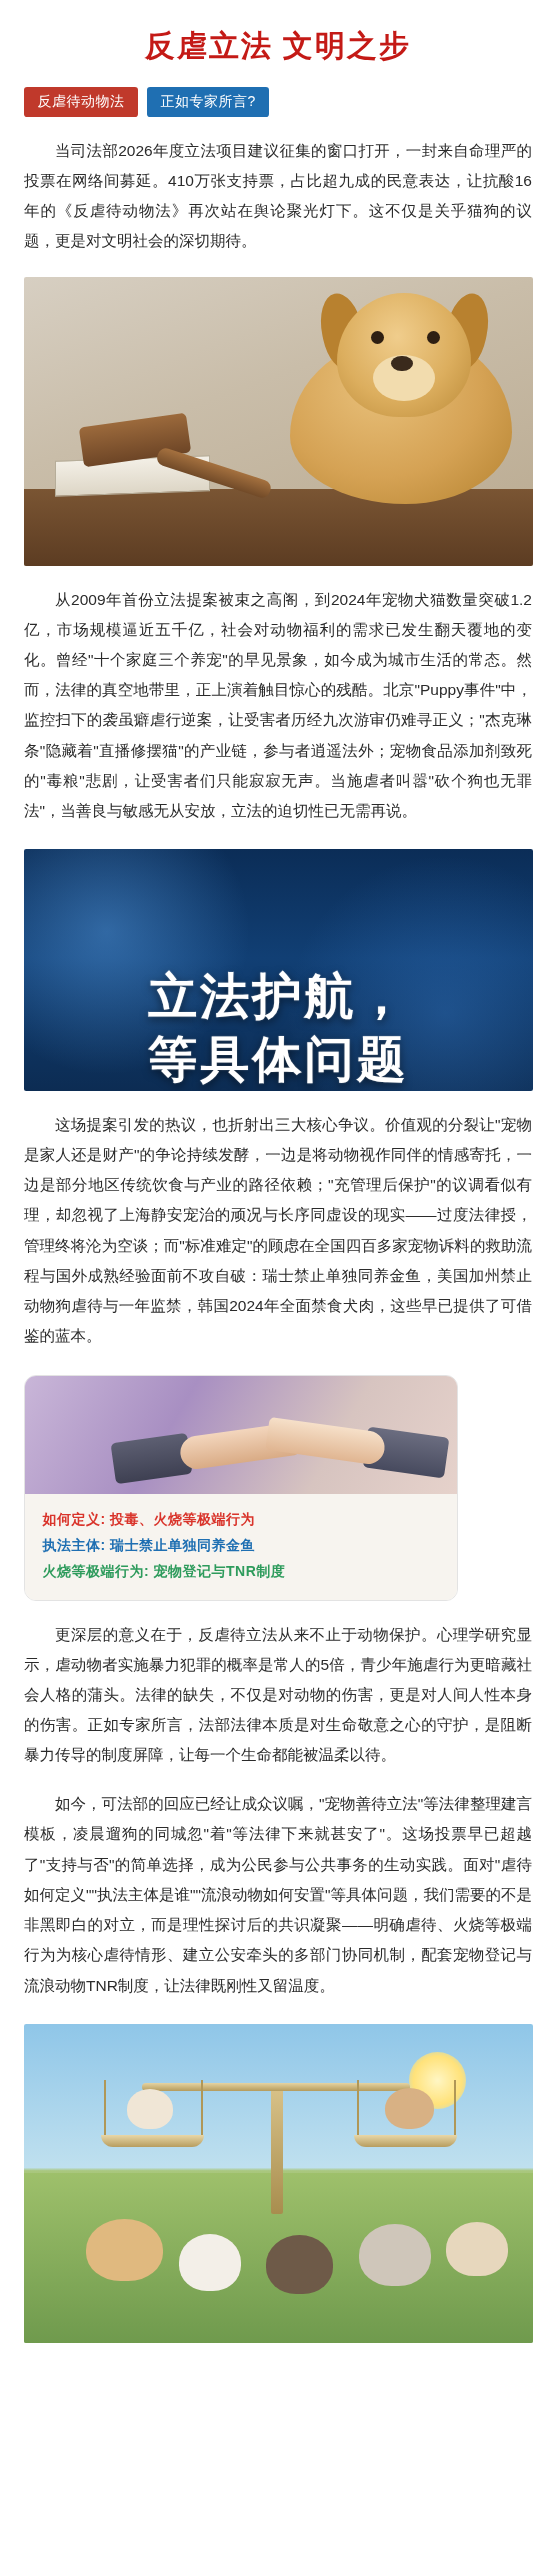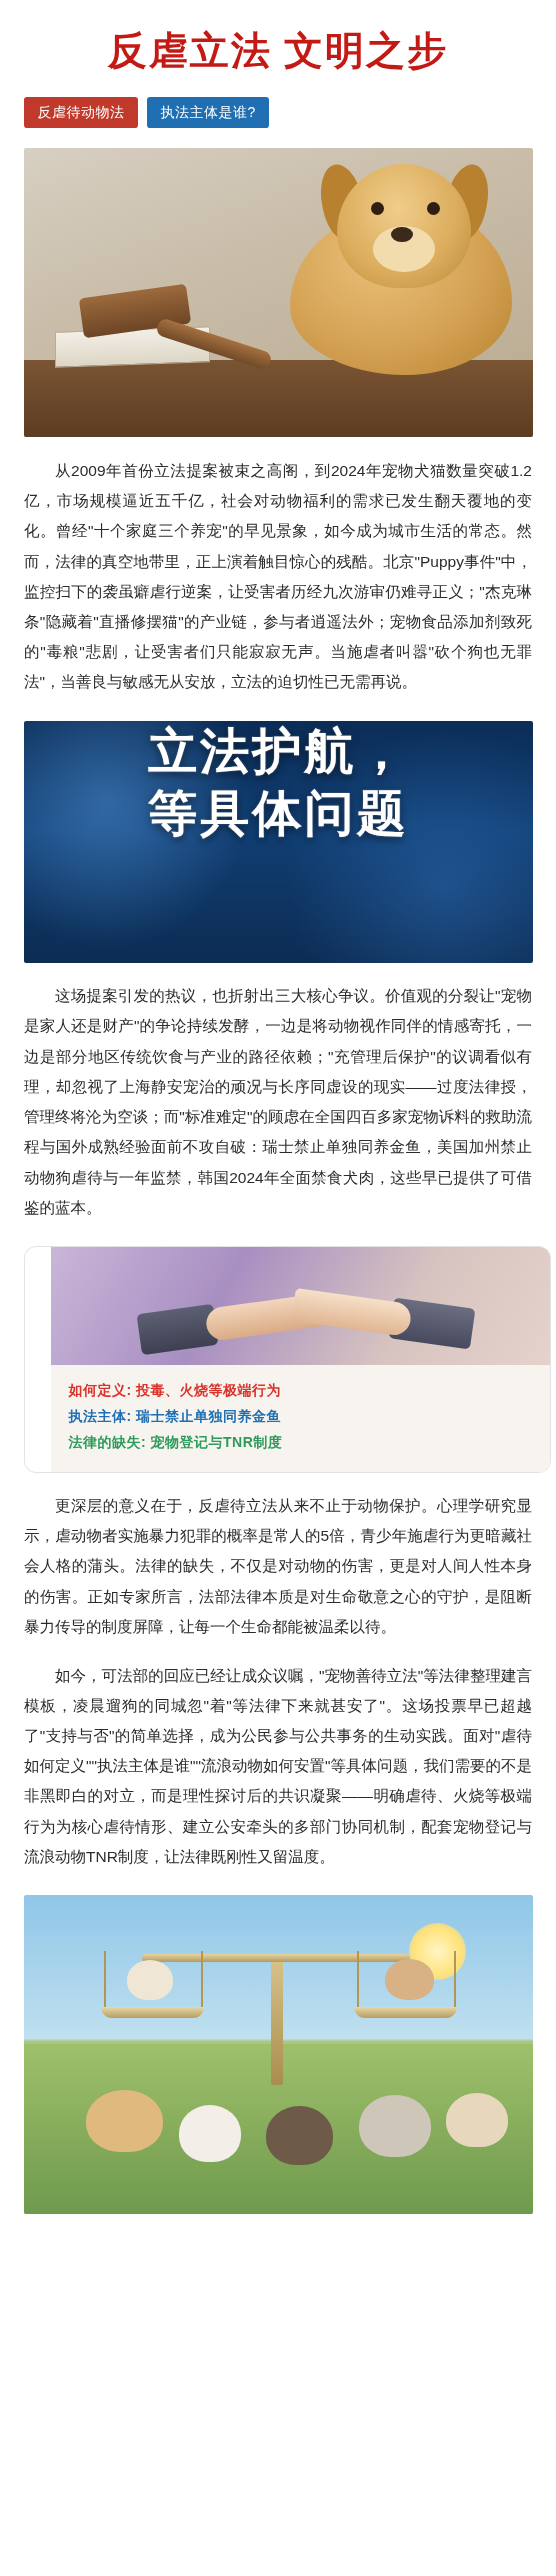--- a/index.html
+++ b/index.html
@@ -17,21 +17,21 @@
     position: relative;
     overflow: hidden;
   }
 
   
   .header {
     padding: 28px 0 5.2px 0;
     text-align: center;
   }
   .header-title {
-    font-size: 39px;
+    font-size: 30px;
     font-weight: bold;
     color: #c41a16;
     letter-spacing: 2.1px;
     line-height: 1.2;
     font-family: "Liberation Serif", serif;
   }
   .tagbar {
     margin: 17.5px 0 0 0;
     padding: 0 24px;
     display: flex;
@@ -133,21 +133,21 @@
     background: #3a2a1c; border-radius: 50%;
   }
 
   
   .banner {
     margin: 23px 0 0 0;
     width: 509px; height: 242px;
     background: linear-gradient(180deg,#0b2d57 0%, #113f74 45%, #0c2c53 100%);
     position: relative; overflow: hidden;
     border-radius: 2.1px;
-    display: flex; align-items: flex-start; justify-content: center;
+    display: flex; align-items: flex-end; justify-content: center;
   }
   .banner .glow {
     position: absolute; left: -62px; top: -62px; width: 289px; height: 289px;
     background: radial-gradient(circle, rgba(90,160,230,.45) 0%, rgba(11,45,87,0) 70%);
   }
   .banner .glow2 {
     position: absolute; right: -72px; bottom: -82px; width: 319px; height: 319px;
     background: radial-gradient(circle, rgba(60,130,210,.35) 0%, rgba(11,45,87,0) 70%);
   }
   .banner-text {
@@ -158,26 +158,25 @@
     font-size: 49px;
     line-height: 1.28;
     text-align: center;
     letter-spacing: 3.1px;
     text-shadow: 0 3.1px 8.2px rgba(0,0,0,.55), 0 0 1.5px rgba(255,255,255,.5);
   }
 
   
   .card {
     margin: 23px 0 0 0;
-    width: 527px;
+    width: 434px;
     border-radius: 12px;
     overflow: hidden;
     background: #ffffff;
     border: 0.5px solid #e3e3e3;
-    padding-left: 26px;
   }
   .card-top {
     height: 118px;
     background: linear-gradient(120deg,#c9b6d8 0%, #a88fc2 35%, #d7c4c0 70%, #e6d2cb 100%);
     position: relative; overflow: hidden;
   }
   .card-top .hand-l {
     position: absolute; left: 155px; top: 54px; width: 118px; height: 33px;
     background: linear-gradient(180deg,#f3d6bd,#d9ab85);
     border-radius: 16.5px 5.2px 5.2px 16.5px;
@@ -272,25 +271,26 @@
 <body>
 
 <div class="page">
 
   <div class="header">
     <div class="header-title">反虐立法 文明之步</div>
   </div>
 
   <div class="tagbar">
     <span class="tag-red">反虐待动物法</span>
-    <span class="tag-blue">执法主体是谁?</span>
+    <span class="tag-blue">正如专家所言?</span>
   </div>
 
   <div class="content">
 
+    <p class="para">当司法部2026年度立法项目建议征集的窗口打开，一封来自命理严的投票在网络间募延。410万张支持票，占比超九成的民意表达，让抗酸16年的《反虐待动物法》再次站在舆论聚光灯下。这不仅是关乎猫狗的议题，更是对文明社会的深切期待。</p>
 
     <div class="figure">
       <div class="fig-dog">
         <div class="table"></div>
         <div class="book"></div>
         <div class="gavel-head"></div>
         <div class="gavel-handle"></div>
         <div class="dog-body"></div>
         <div class="ear-l"></div>
         <div class="ear-r"></div>
@@ -325,21 +325,21 @@
       <div class="card-body">
         <div class="card-line cl-red">
           <span>如何定义:</span>
           <span>投毒、火烧等极端行为</span>
         </div>
         <div class="card-line cl-blue">
           <span>执法主体:</span>
           <span>瑞士禁止单独同养金鱼</span>
         </div>
         <div class="card-line cl-green">
-          <span>法律的缺失:</span>
+          <span>火烧等极端行为:</span>
           <span>宠物登记与TNR制度</span>
         </div>
       </div>
     </div>
 
     <p class="para">更深层的意义在于，反虐待立法从来不止于动物保护。心理学研究显示，虐动物者实施暴力犯罪的概率是常人的5倍，青少年施虐行为更暗藏社会人格的蒲头。法律的缺失，不仅是对动物的伤害，更是对人间人性本身的伤害。正如专家所言，法部法律本质是对生命敬意之心的守护，是阻断暴力传导的制度屏障，让每一个生命都能被温柔以待。</p>
 
     <p class="para">如今，可法部的回应已经让成众议嘱，"宠物善待立法"等法律整理建言模板，凌晨遛狗的同城忽"着"等法律下来就甚安了"。这场投票早已超越了"支持与否"的简单选择，成为公民参与公共事务的生动实践。面对"虐待如何定义""执法主体是谁""流浪动物如何安置"等具体问题，我们需要的不是非黑即白的对立，而是理性探讨后的共识凝聚——明确虐待、火烧等极端行为为核心虐待情形、建立公安牵头的多部门协同机制，配套宠物登记与流浪动物TNR制度，让法律既刚性又留温度。</p>
 
     <div class="fig-scale">

